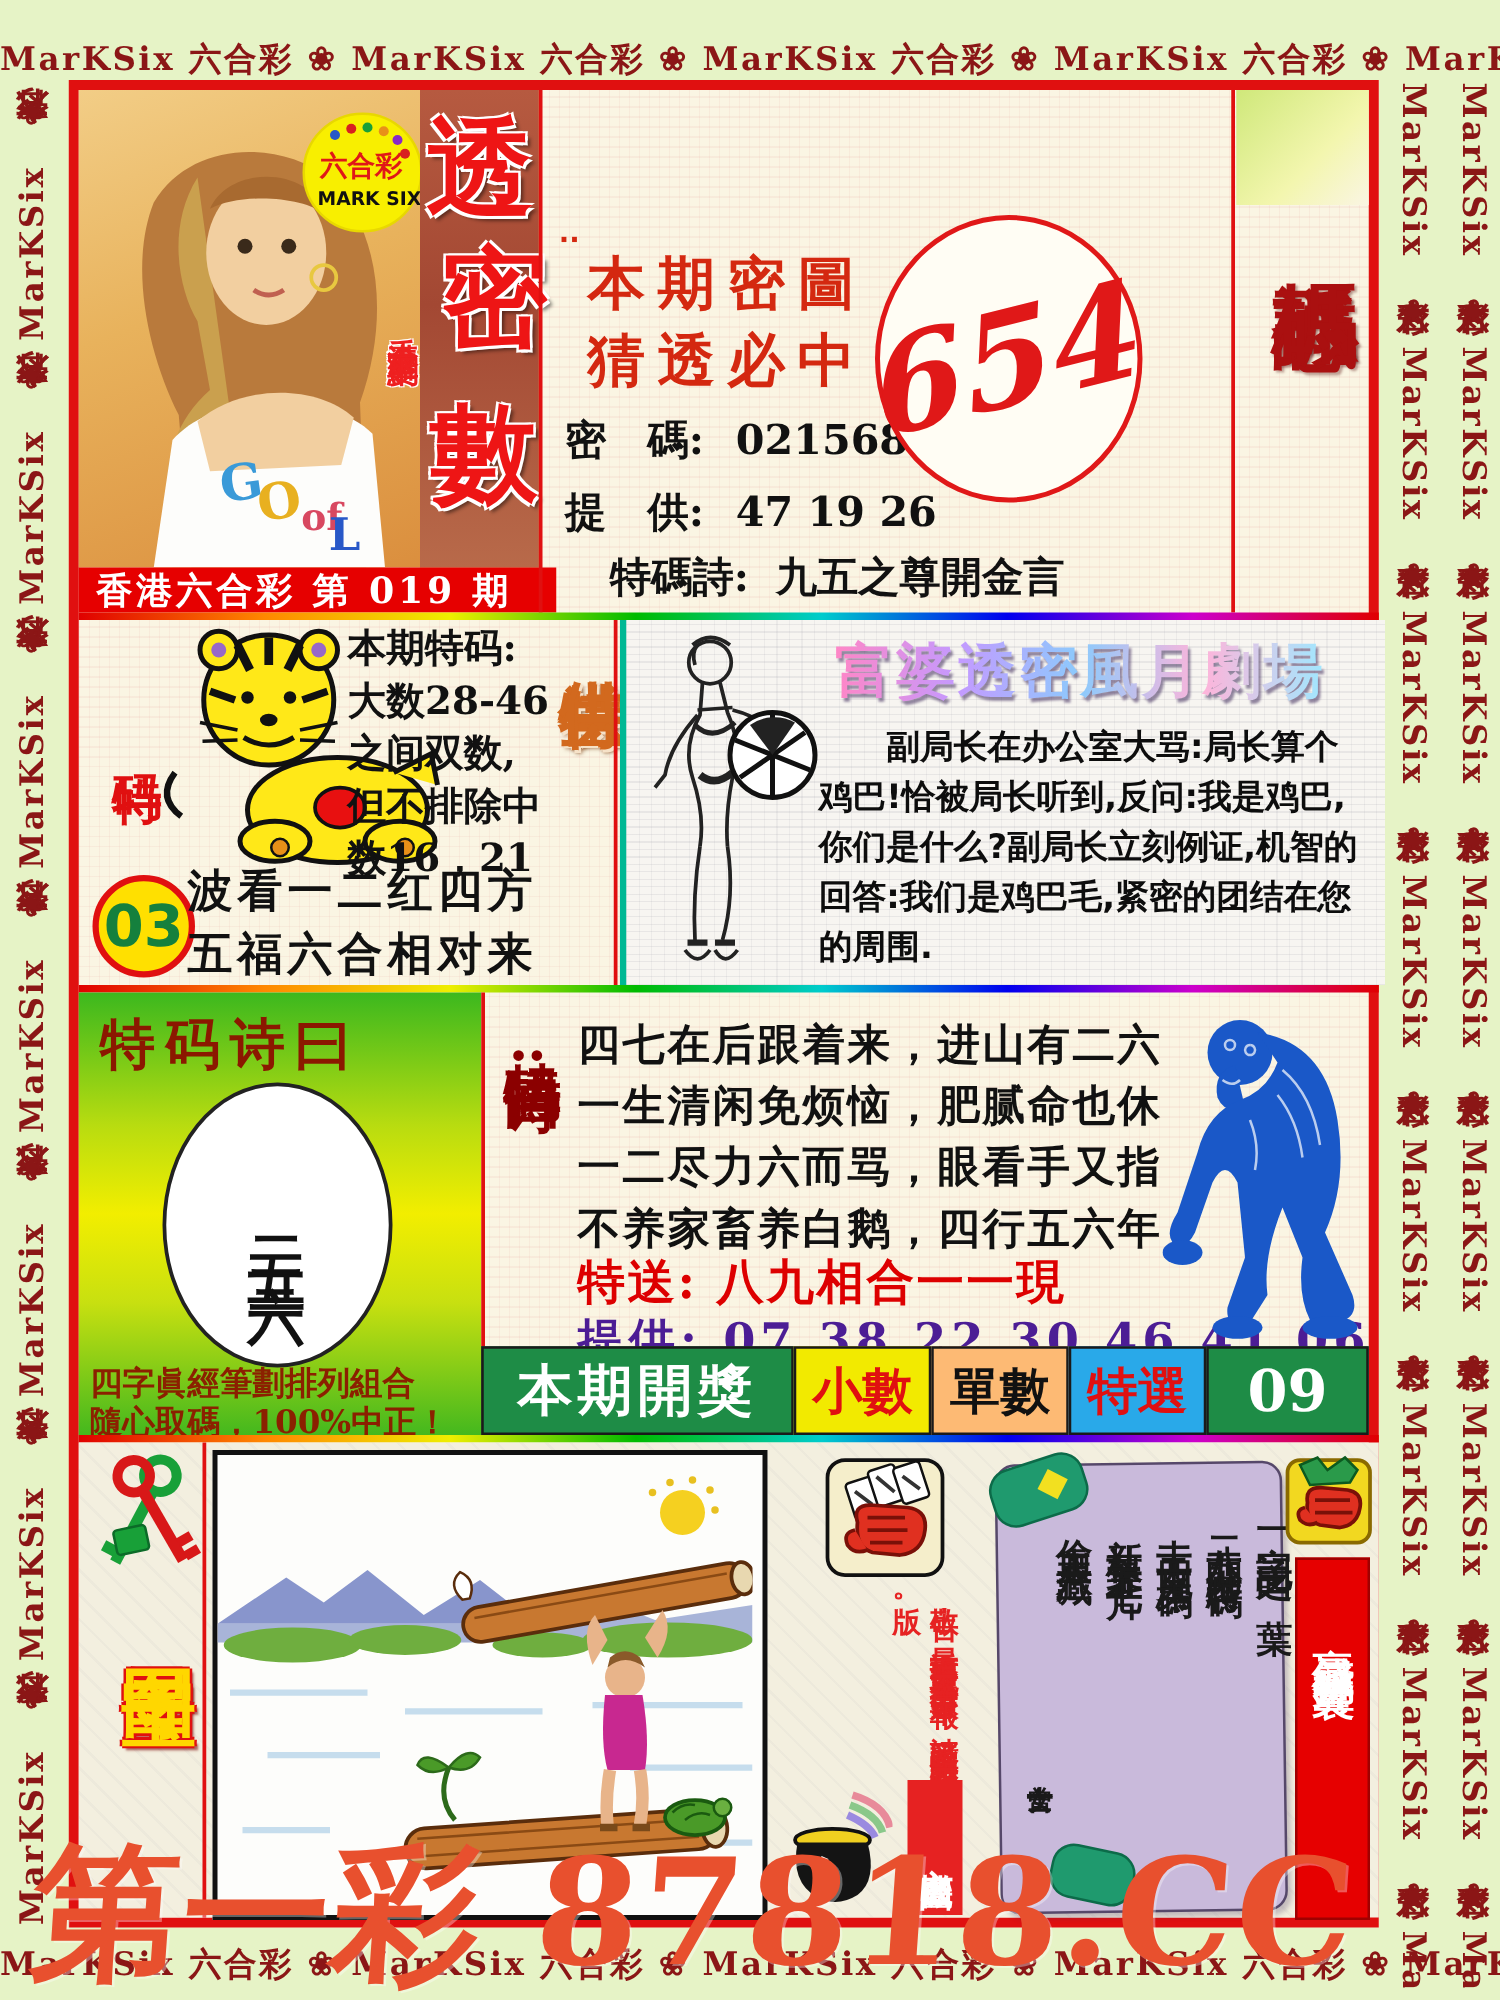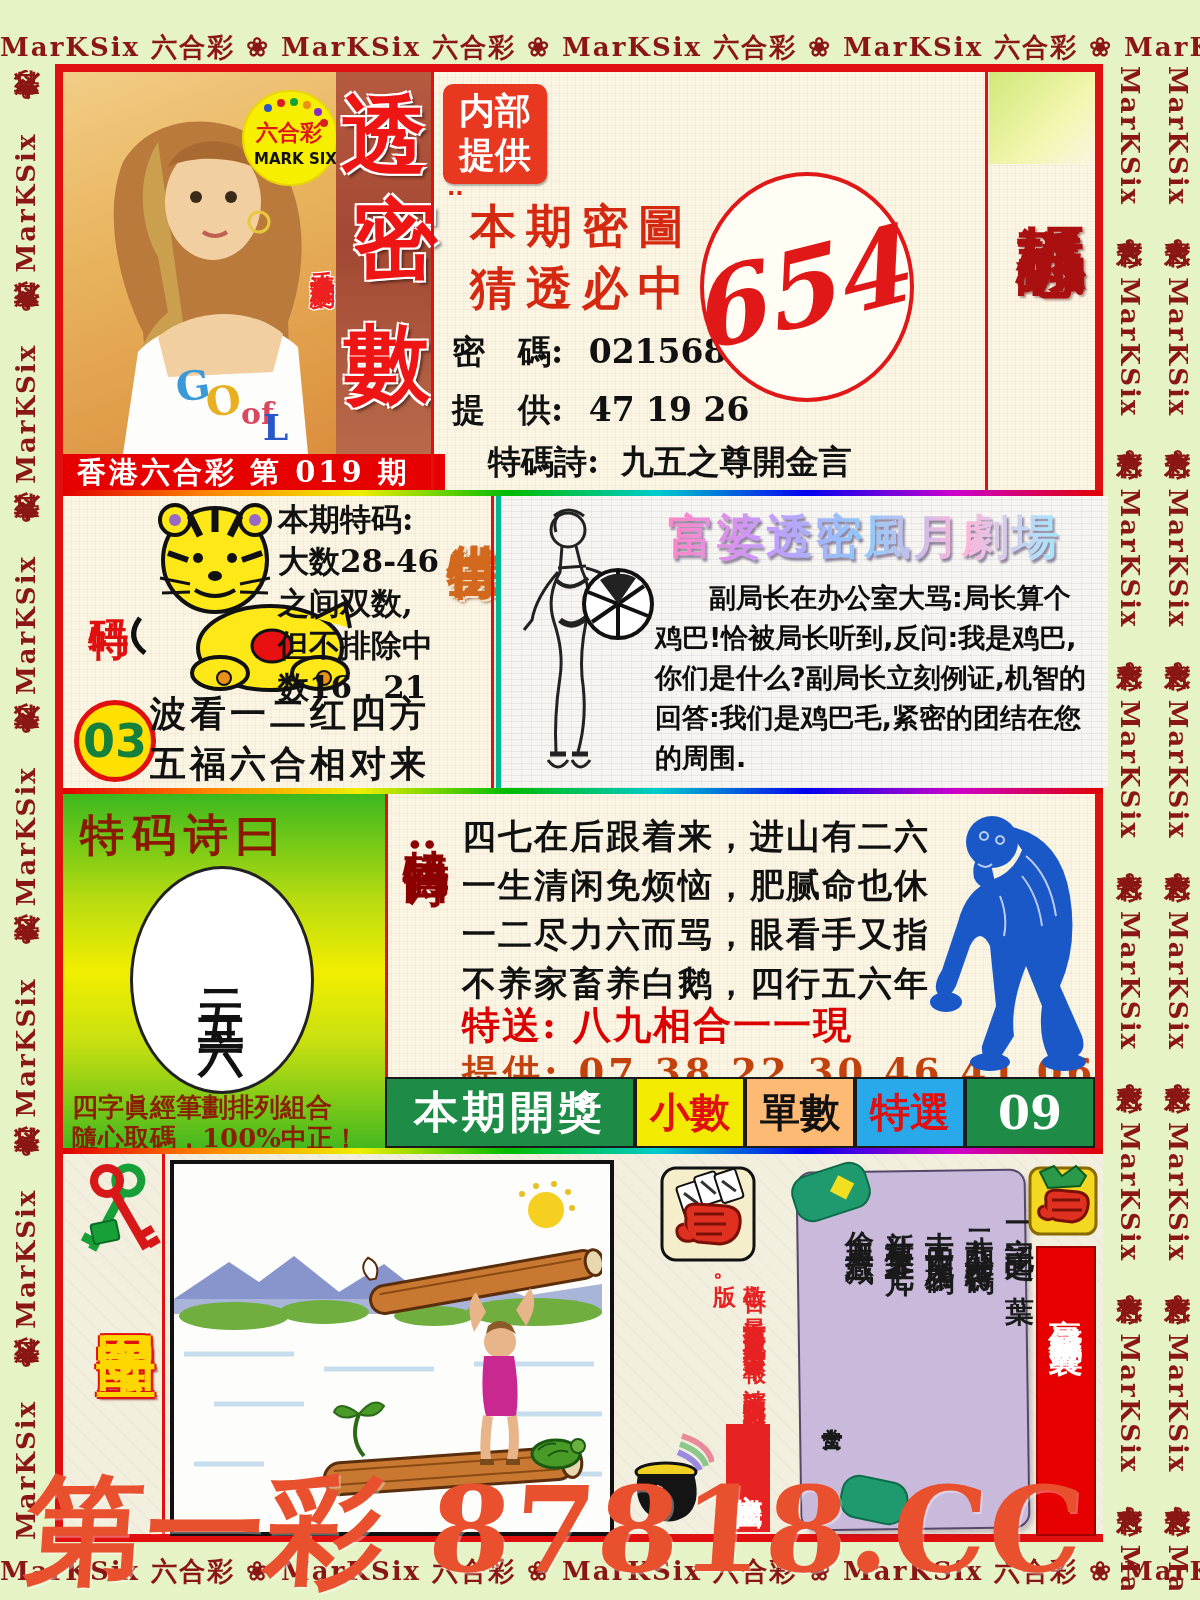--- a/index.html
+++ b/index.html
@@ -62,21 +62,21 @@
   .wealth{background:linear-gradient(180deg,#3cb81e 0%,#b8dc10 30%,#f2ee00 50%,#c8e010 70%,#44b81e 100%);
     border-right:3px solid #e01010;}
   .wtitle{color:#8b1800;font-weight:900;font-size:44px;letter-spacing:8px;font-family:"DejaVu Serif",serif;}
   .woval{background:#fff;border:3px solid #222;border-radius:50%;display:flex;align-items:center;justify-content:center;}
   .wovaltext{font-size:46px;font-weight:900;color:#111;letter-spacing:12px;font-family:"DejaVu Serif",serif;}
   .wfoot{color:#8b2000;font-weight:900;font-size:26px;line-height:31px;font-family:"DejaVu Serif",serif;}
   
   .plabel{color:#8b0000;font-weight:900;font-size:46px;letter-spacing:6px;font-family:"DejaVu Serif",serif;}
   .pline{font-size:34px;font-weight:900;color:#111;line-height:49px;letter-spacing:2px;font-family:"DejaVu Serif",serif;}
   .pspecial{color:#dd0000;font-weight:900;font-size:38px;letter-spacing:2px;font-family:"DejaVu Serif",serif;}
-  .pprovide{color:#c2410c;font-weight:900;font-size:37px;letter-spacing:4px;font-family:"DejaVu Serif",serif;}
+  .pprovide{color:#4c1d95;font-weight:900;font-size:37px;letter-spacing:4px;font-family:"DejaVu Serif",serif;}
   
   .rescell{box-sizing:border-box;border:2px solid #1a1a1a;display:flex;align-items:center;justify-content:center;
     font-weight:900;font-family:"DejaVu Serif",serif;}
   .rc1{background:#1e8c46;color:#fff;font-size:44px;letter-spacing:4px;}
   .rc2{background:#f2ea00;color:#e01010;font-size:40px;}
   .rc3{background:#fdba74;color:#111;font-size:40px;}
   .rc4{background:#29a9e9;color:#e01010;font-size:40px;}
   .rc5{background:#1e8c46;color:#fff;font-size:46px;}
   
   .bottombg{background-color:#f3efdf;
@@ -146,24 +146,20 @@
 
   <div class="abs tm-strip" style="left:336px;top:72px;width:95px;height:382px;"></div>
   <div class="abs tm-char" style="left:341px;top:92px;">透</div>
   <div class="abs tm-char" style="left:352px;top:196px;">密</div>
   <div class="abs tm-char" style="left:344px;top:320px;">數</div>
   <div class="abs tm-sub v" style="left:306px;top:250px;height:200px;">香港富婆網</div>
 
   <div class="abs issuebar" style="left:63px;top:454px;width:368px;height:36px;">香港六合彩 第 019 期</div>
 
   <div class="abs redline" style="left:431px;top:72px;width:3px;height:418px;"></div>
-  <div class="abs seal" style="left:443px;top:84px;width:104px;height:96px;padding-top:4px;">
-    <div>内部</div>
-    <div>提供</div>
-  </div>
   <div class="abs" style="left:447px;top:180px;color:#d42810;font-size:22px;font-weight:bold;">··</div>
   <div class="abs headline" style="left:470px;top:196px;">本期密圖</div>
   <div class="abs headline" style="left:470px;top:258px;">猜透必中</div>
   <div class="abs mrow" style="left:452px;top:330px;">
     <span>密　碼:</span>
     <b style="margin-left:14px;">021568</b>
   </div>
   <div class="abs mrow" style="left:452px;top:388px;">
     <span>提　供:</span>
     <b style="margin-left:14px;">47 19 26</b>

